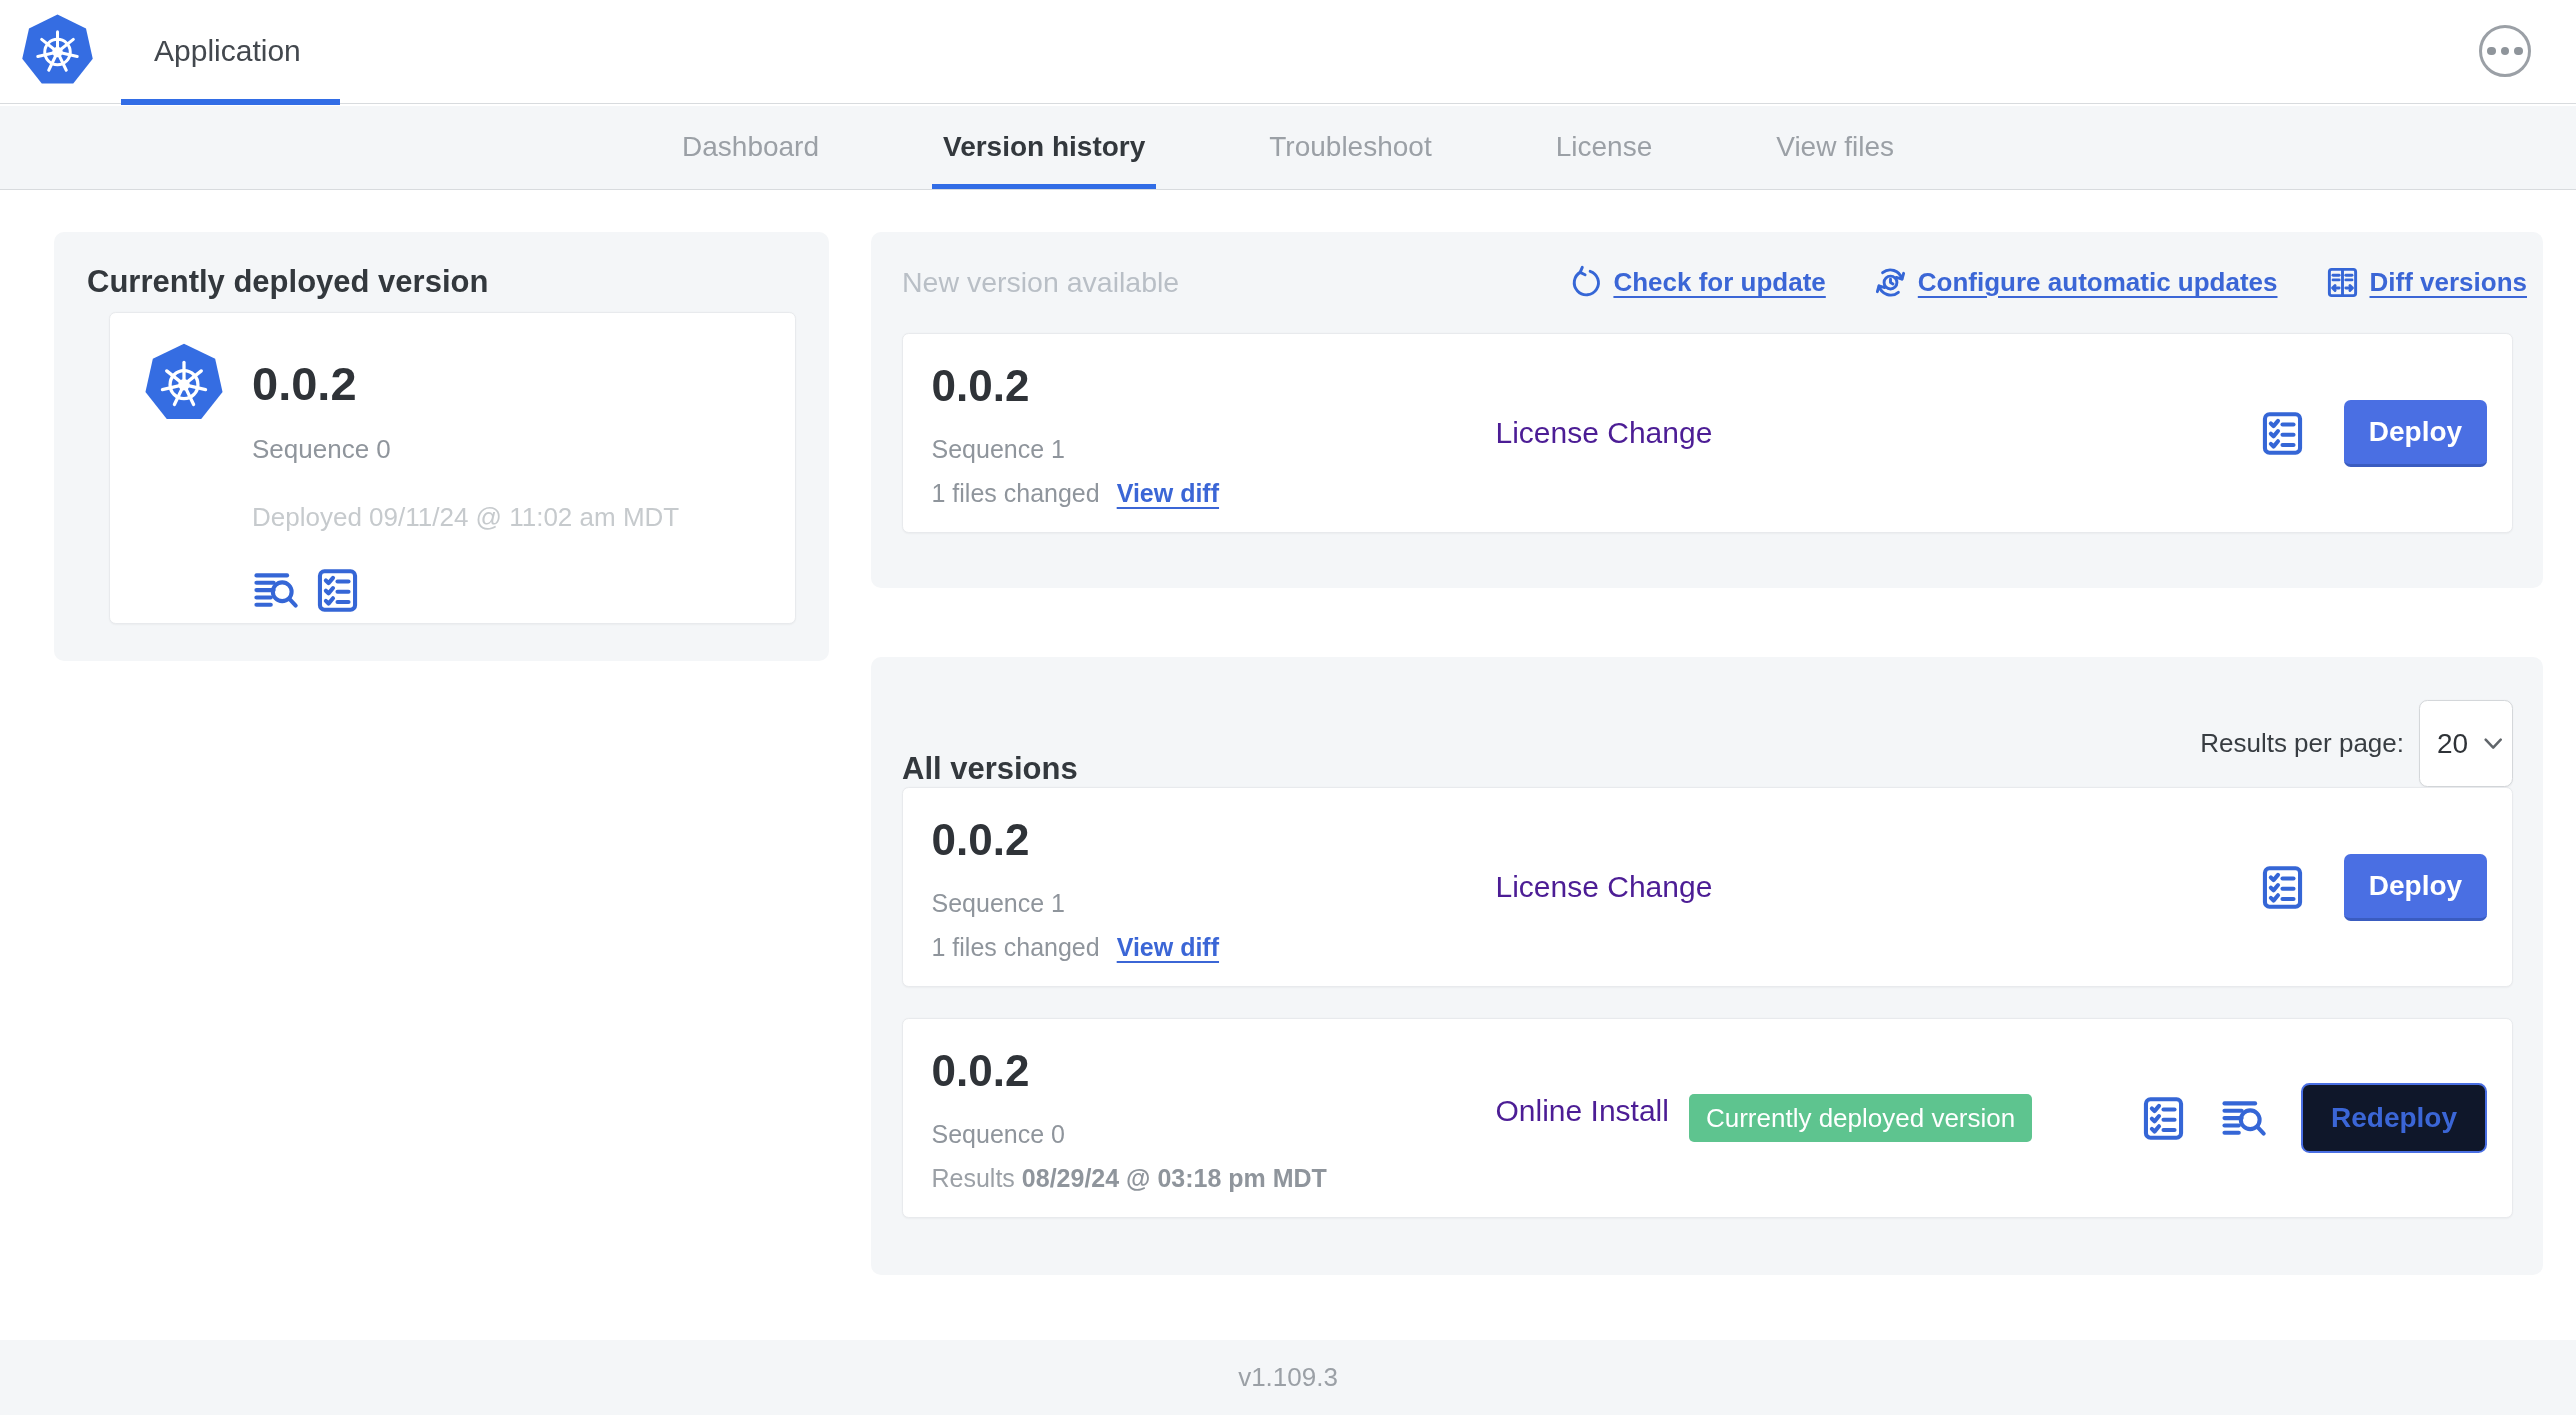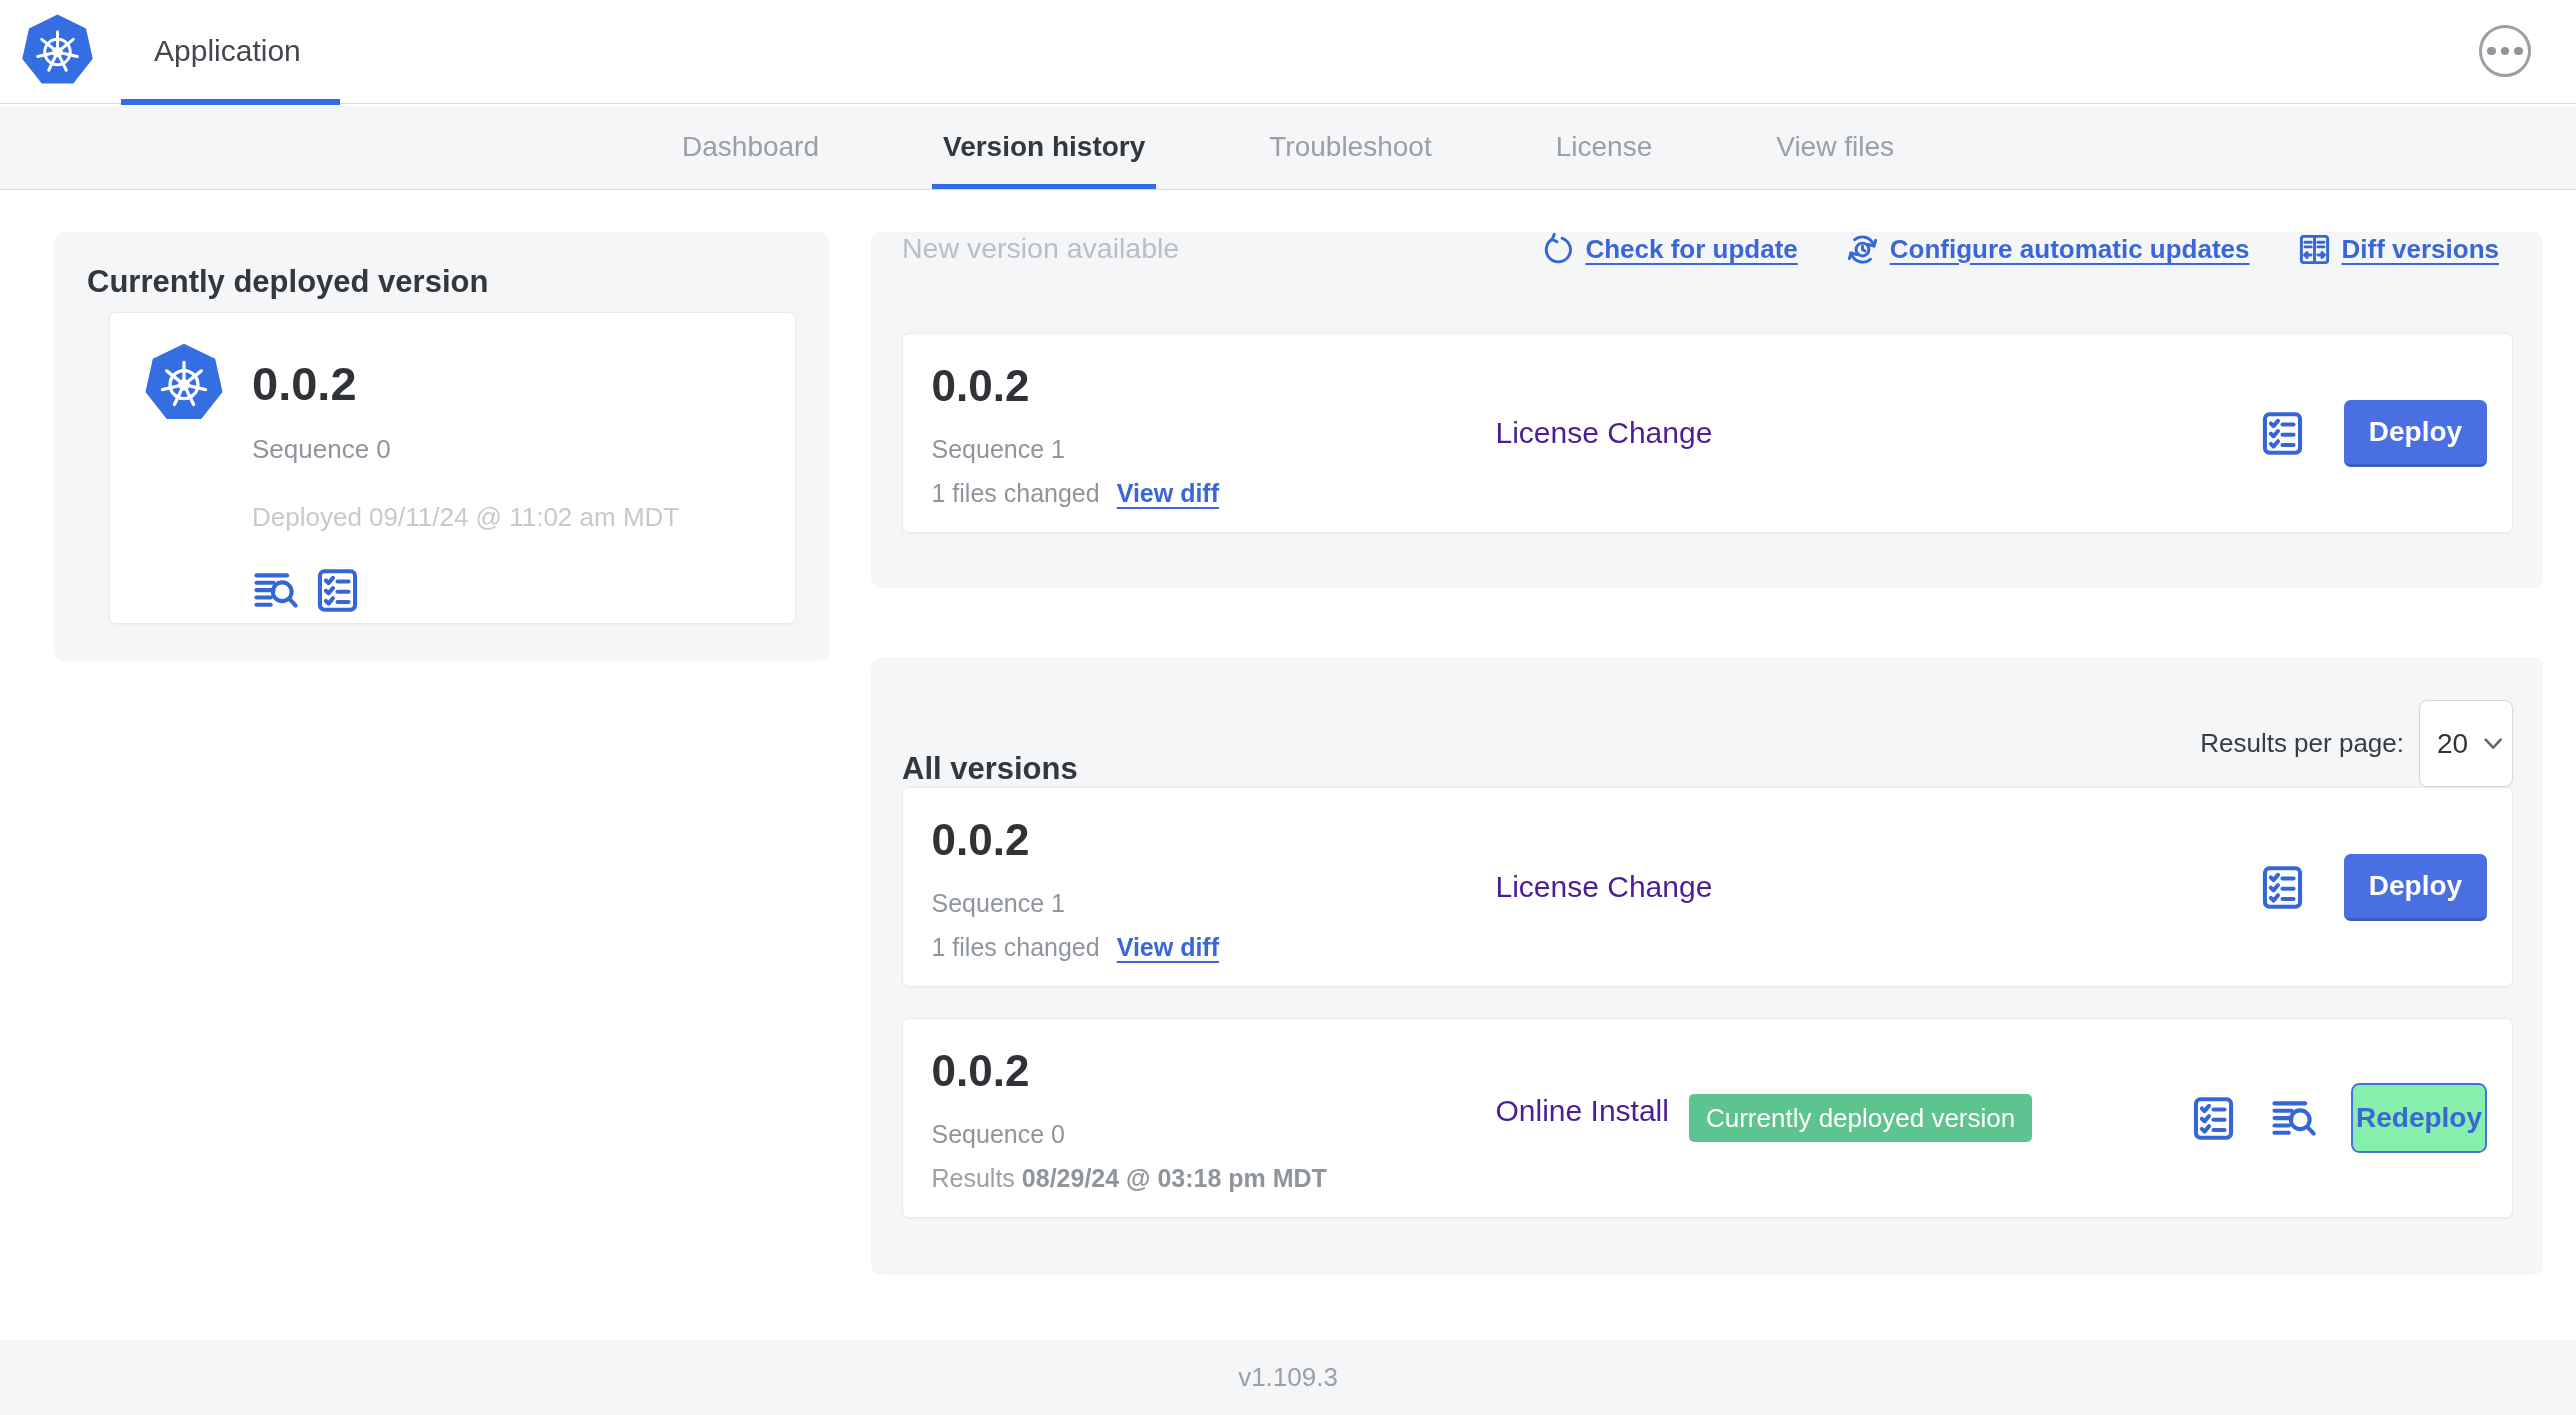--- a/index.html
+++ b/index.html
@@ -35,41 +35,41 @@
   .deployed-card { position:absolute; left:55px; top:80px; width:687px; height:312px; display:flex; padding:27px 25px 0 33px; }
   .k8s-badge { width:82px; height:82px; flex:0 0 82px; margin-top:1.7px; }
   .deployed-info { margin-left:27px; padding-top:20px; }
   .ver-big { font-size:47px; font-weight:bold; color:#2f3338; line-height:1; }
   .seq-text { font-size:26px; color:#8f959c; margin-top:27px; }
   .deployed-when { font-size:26px; color:#c6cacd; margin-top:37px; }
   .icon-row { display:flex; align-items:center; gap:11.7px; margin-top:33px; }
   .action-icon { width:49px; height:49px; cursor:pointer; display:block; }
 
   
-  .nv-head { position:absolute; left:31px; right:44px; top:0; height:101px; display:flex; align-items:flex-start; }
+  .nv-head { position:absolute; left:31px; right:16px; top:0; height:101px; display:flex; align-items:center; }
   .nv-heading { font-size:28.5px; color:#b9bfc6; }
   .nv-links { margin-left:auto; display:flex; align-items:center; gap:47px; }
   .blue-link { display:flex; align-items:center; gap:10px; cursor:pointer; }
   .blue-link span { font-size:26px; font-weight:bold; color:#3b66d6; text-decoration:underline; text-underline-offset:5px; }
   .link-icon { width:35px; height:35px; display:block; }
 
   
   .version-card { position:absolute; left:31px; width:1611px; height:200px; display:flex; align-items:center; padding:0 25px 0 28.5px; }
   .vc-left { width:564px; padding-top:5px; }
   .ver-mid { font-size:44px; font-weight:bold; color:#2f3338; line-height:1; }
   .vc-seq { font-size:25px; color:#8f959c; margin-top:27px; }
   .vc-files { display:flex; align-items:baseline; gap:17px; margin-top:15px; }
   .vc-files .files-label { font-size:25px; color:#8f959c; }
   .view-diff { font-size:25px; font-weight:bold; color:#3b66d6; text-decoration:underline; text-underline-offset:5px; cursor:pointer; }
   .vc-source { font-size:30px; color:#4c1d95; }
   .vc-mid-col { display:flex; flex-direction:row; align-items:flex-start; gap:20px; }
   .badge-green { background:#5ec48f; color:#ffffff; font-size:26px; padding:8.4px 17px; border-radius:5px; }
   .vc-actions { margin-left:auto; display:flex; align-items:center; gap:37px; }
   .btn-deploy { width:143px; height:67px; background:#4a6fe3; border:none; border-bottom:3.3px solid #3a5cc0; border-radius:6.7px; color:#ffffff; font-size:28px; font-weight:bold; font-family:inherit; cursor:pointer; }
-  .btn-redeploy { width:136px; height:70px; background:#86efac; border:2.5px solid #4a6fe3; border-radius:8.4px; color:#3b66d6; font-size:28px; font-weight:bold; font-family:inherit; cursor:pointer; }
+  .btn-redeploy { width:186px; height:70px; background:#0f172a; border:2.5px solid #4a6fe3; border-radius:8.4px; color:#3b66d6; font-size:28px; font-weight:bold; font-family:inherit; cursor:pointer; }
 
   
   .av-head { position:absolute; left:31px; right:30px; top:0; height:130px; display:flex; align-items:flex-end; }
   .av-right { margin-left:auto; display:flex; align-items:center; gap:15px; }
   .rpp-label { font-size:26px; color:#383d42; }
   .rpp-select { position:relative; width:94px; height:87px; background:#ffffff; border:1.7px solid #d4d7da; border-radius:8.4px; box-shadow:0 0.8px 1.7px rgba(0,0,0,0.05); display:flex; align-items:center; padding-left:17px; cursor:pointer; }
   .rpp-select .val { font-size:28px; color:#2f3338; }
   .rpp-chevron { position:absolute; right:10px; top:37px; width:18.4px; height:11.7px; }
 
   

